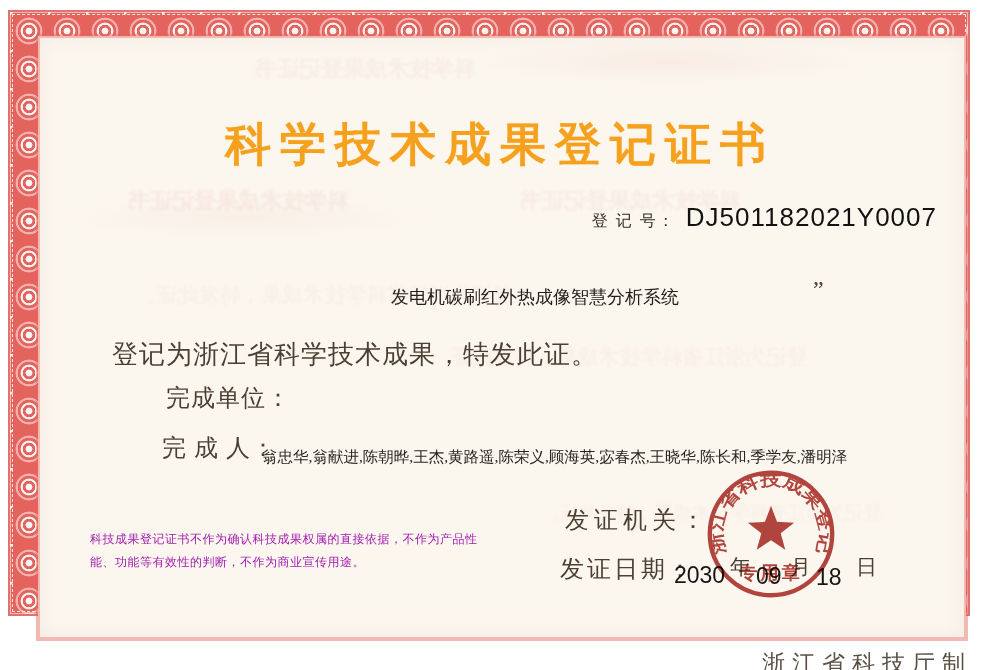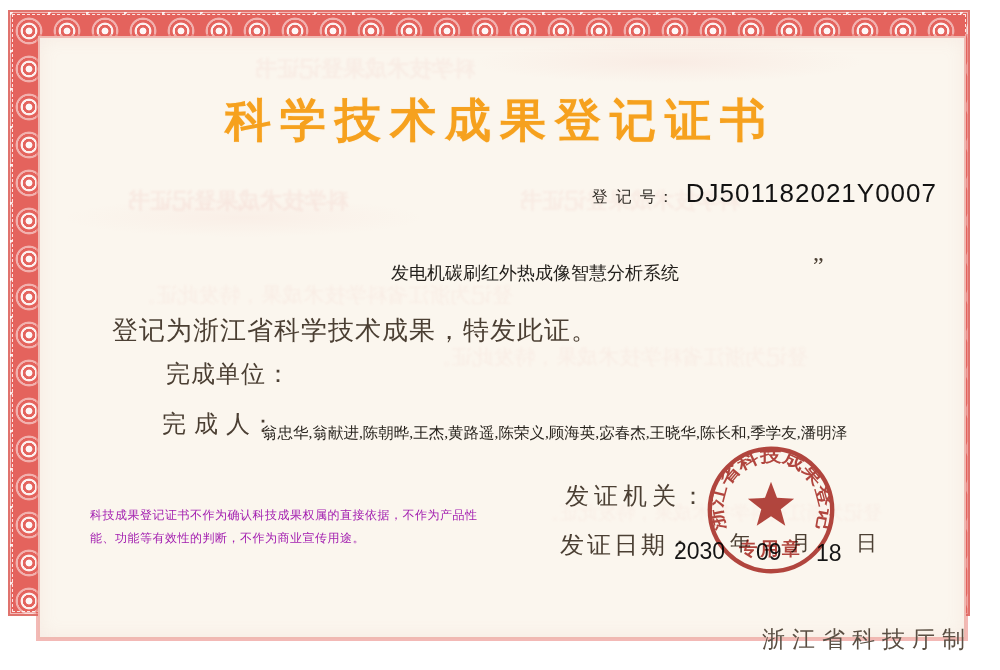--- a/index.html
+++ b/index.html
@@ -34,21 +34,21 @@
       #fbf6ee;
     box-shadow: 0 0 0 2px #f0b9b2, 0 0 0 4px rgba(228,99,93,.45), inset 0 0 18px rgba(210,160,150,.12);
   }
   
   .ghost {
     position:absolute; z-index:1; color:#e2928c; transform:scaleX(-1);
     filter:blur(1.2px); white-space:nowrap; pointer-events:none;
     font-weight:bold; font-family:"Liberation Sans","DejaVu Sans",sans-serif;
   }
   
-  .content { position:absolute; inset:0; z-index:2; }
+  .content { position:absolute; inset:0; z-index:2;margin-top:24px; }
   .title {
     position:absolute; left:0; top:90px; width:1000px; text-align:center;
     font-family:"Liberation Sans","DejaVu Sans",sans-serif; font-weight:bold;
     font-size:46px; letter-spacing:9px; color:#f6a11e;
     text-shadow:0 0 1px rgba(246,161,30,.4);
   }
   .regno-row {
     position:absolute; top:178px; right:63px; display:flex; align-items:baseline; gap:10px;
   }
   .regno-label { font-size:16px; letter-spacing:2px; color:#2e2a24; }

